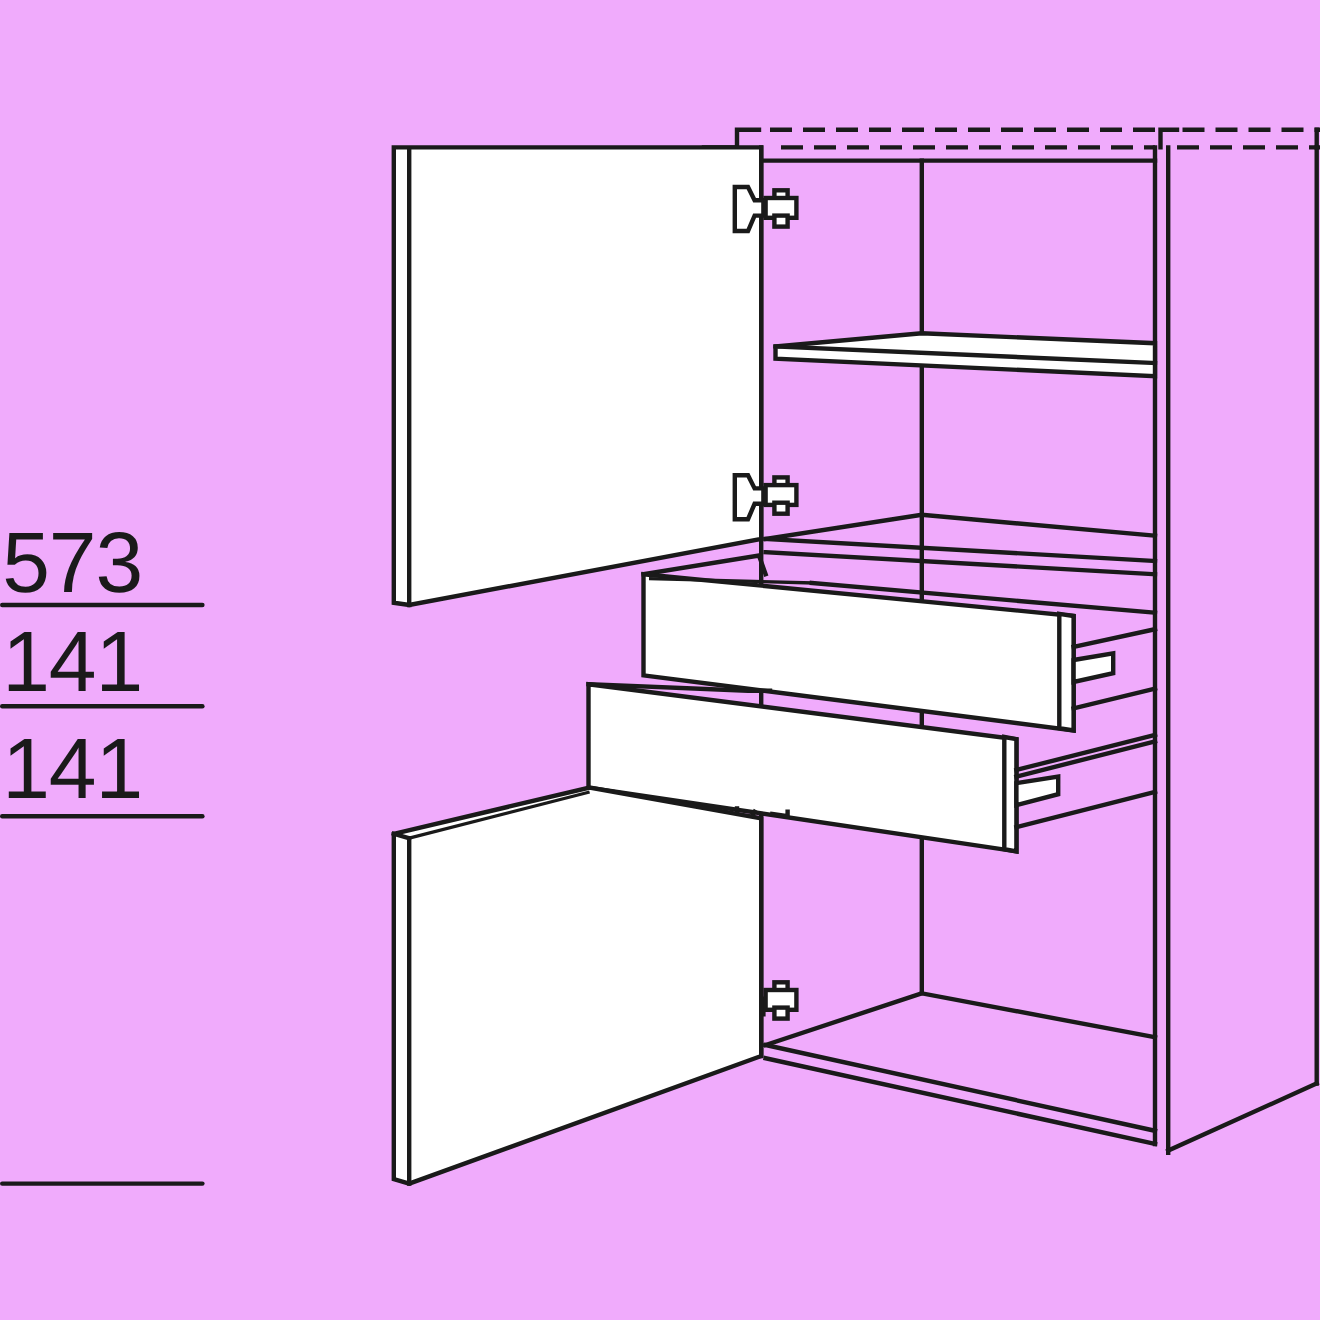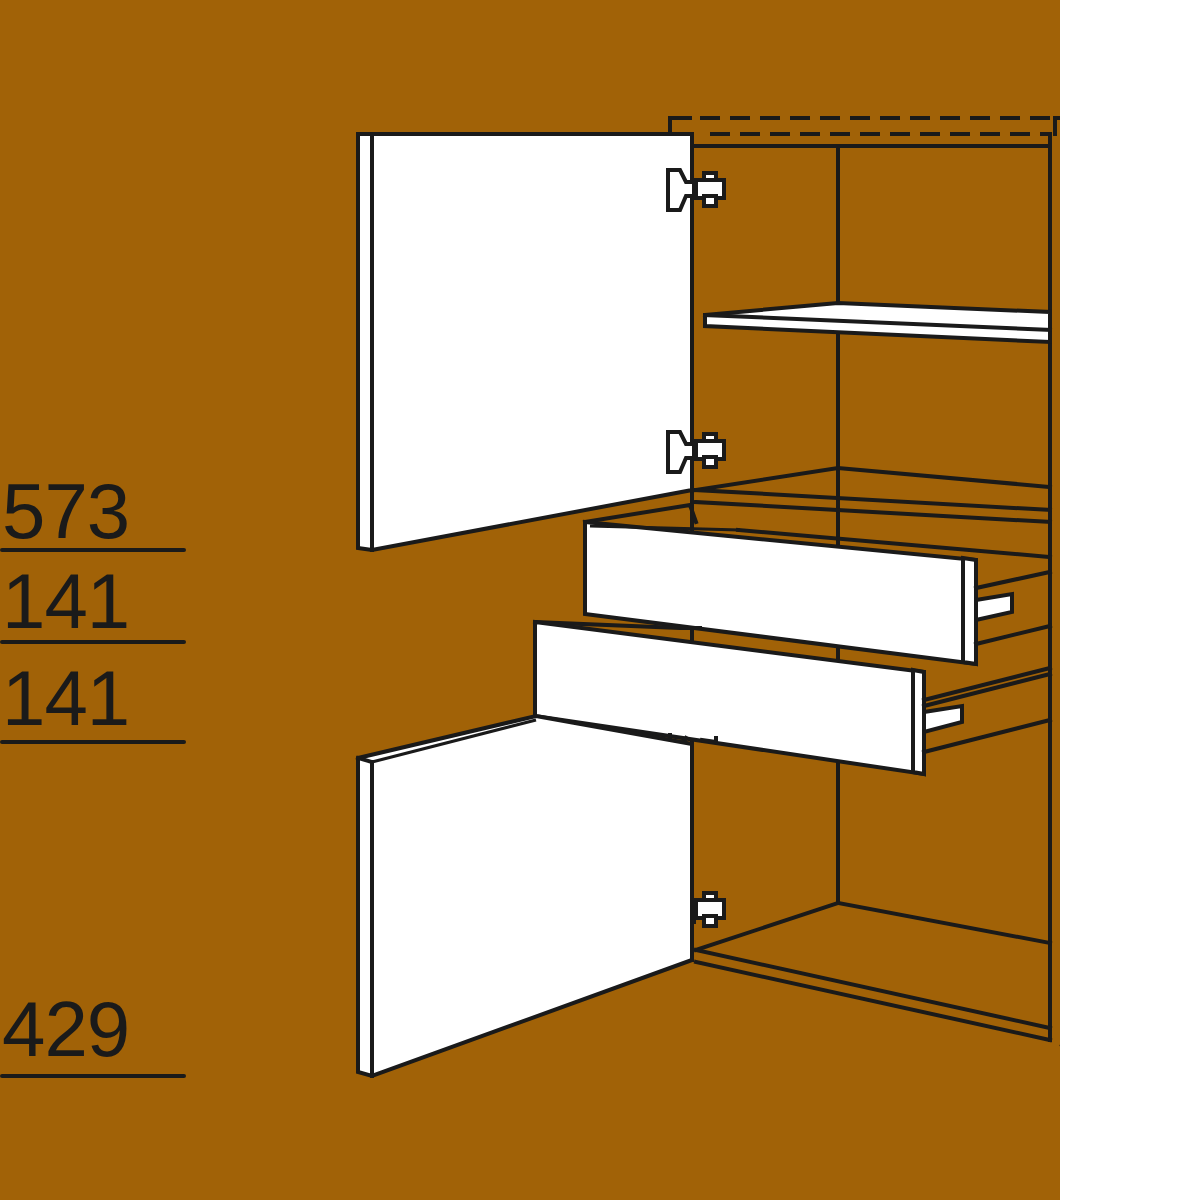--- a/index.html
+++ b/index.html
@@ -1,20 +1,20 @@
 <!DOCTYPE html>
 <html><head>
   <meta charset="utf-8">
   <style>
     html, body { margin: 0; padding: 0; background: #ffffff; }
     .canvas {
       position: relative;
-      width: 1060px;
+      width: 1200px;
       height: 1200px;
-      background: #a16207;
+      background: #f0abfc;
       overflow: hidden;
     }
     .dim-label {
       position: absolute;
       left: 2px;
       font-family: "Liberation Sans", sans-serif;
       font-size: 78px;
       line-height: 1;
       color: #1a1a1a;
       letter-spacing: -1px;
@@ -43,21 +43,20 @@
 
   <div class="dim-label" style="top:472px;">573</div>
   <div class="dim-line" style="top:548px;"></div>
 
   <div class="dim-label" style="top:562px;">141</div>
   <div class="dim-line" style="top:640px;"></div>
 
   <div class="dim-label" style="top:659px;">141</div>
   <div class="dim-line" style="top:740px;"></div>
 
-  <div class="dim-label" style="top:990px;">429</div>
   <div class="dim-line" style="top:1074px;"></div>
 
   <svg class="drawing" width="1200" height="1200" viewBox="0 0 1200 1200">
 
     <g>
       <polyline class="s" points="640,134 670,134 670,118 690,118"></polyline>
       <line class="dash" x1="700" y1="118" x2="1050" y2="118"></line>
       <line class="dash" x1="710" y1="134" x2="1050" y2="134"></line>
       <polyline class="s" points="1055,134 1055,118 1070,118"></polyline>
       <line class="dash" x1="1075" y1="118" x2="1200" y2="118"></line>

